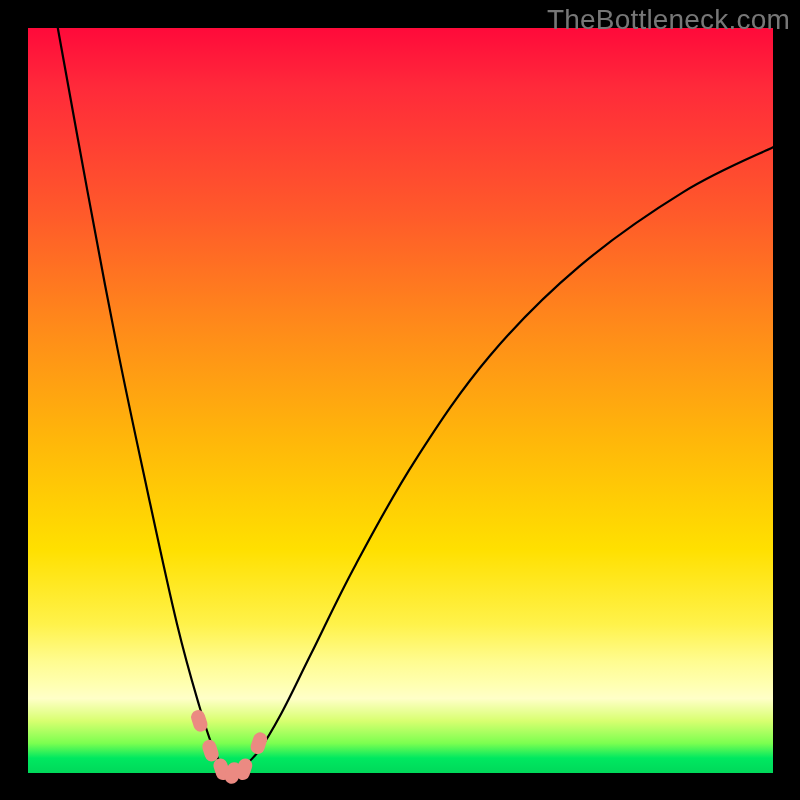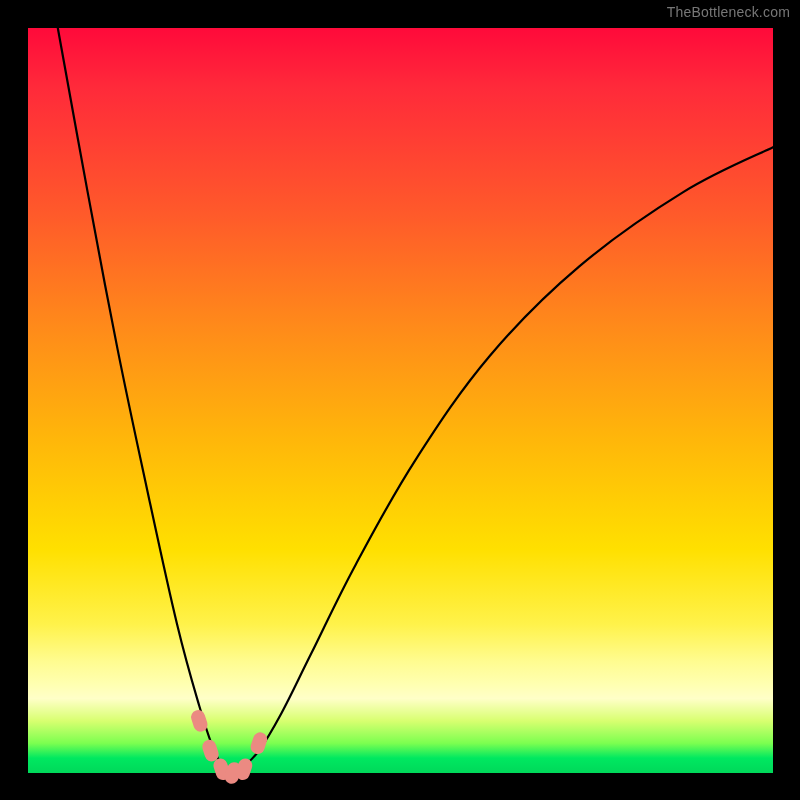--- a/index.html
+++ b/index.html
@@ -42,21 +42,21 @@
       #7cff50 96%,
       #00e860 98%,
       #00d85a 100%
     );
   }
   .watermark {
     position: absolute;
     top: 4px;
     right: 10px;
     color: #777;
-    font-size: 14px;
+    font-size: 28px;
     font-weight: 500;
     letter-spacing: 0.2px;
     user-select: none;
   }
   svg.curve {
     position: absolute;
     top: 0;
     left: 0;
     width: 745px;
     height: 745px;

